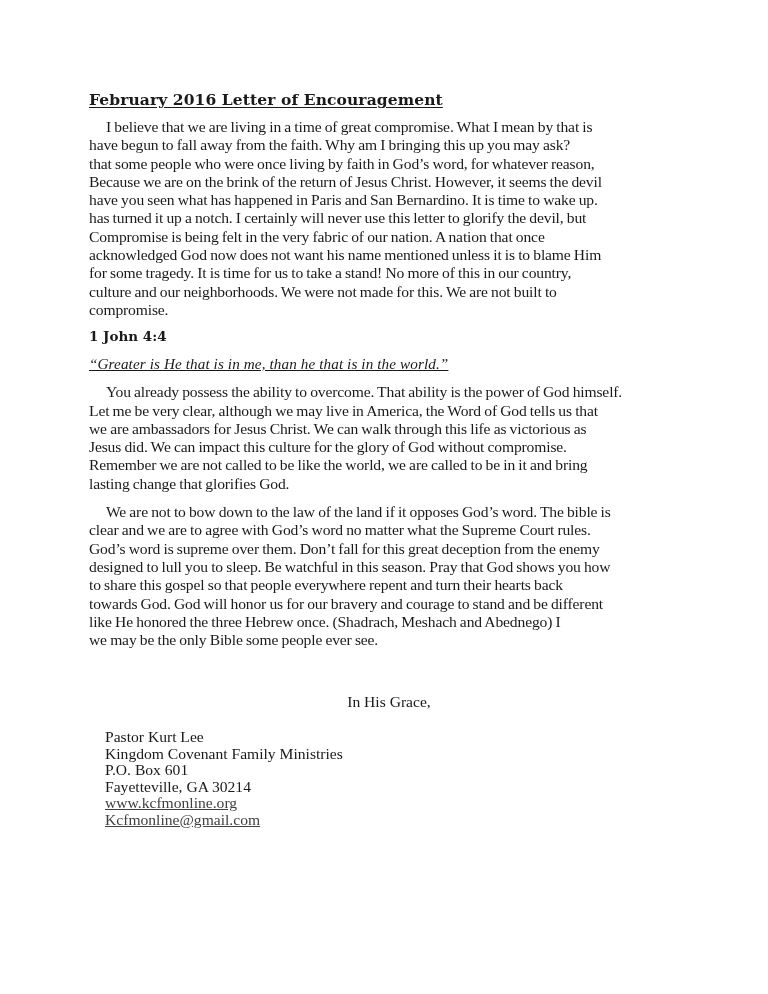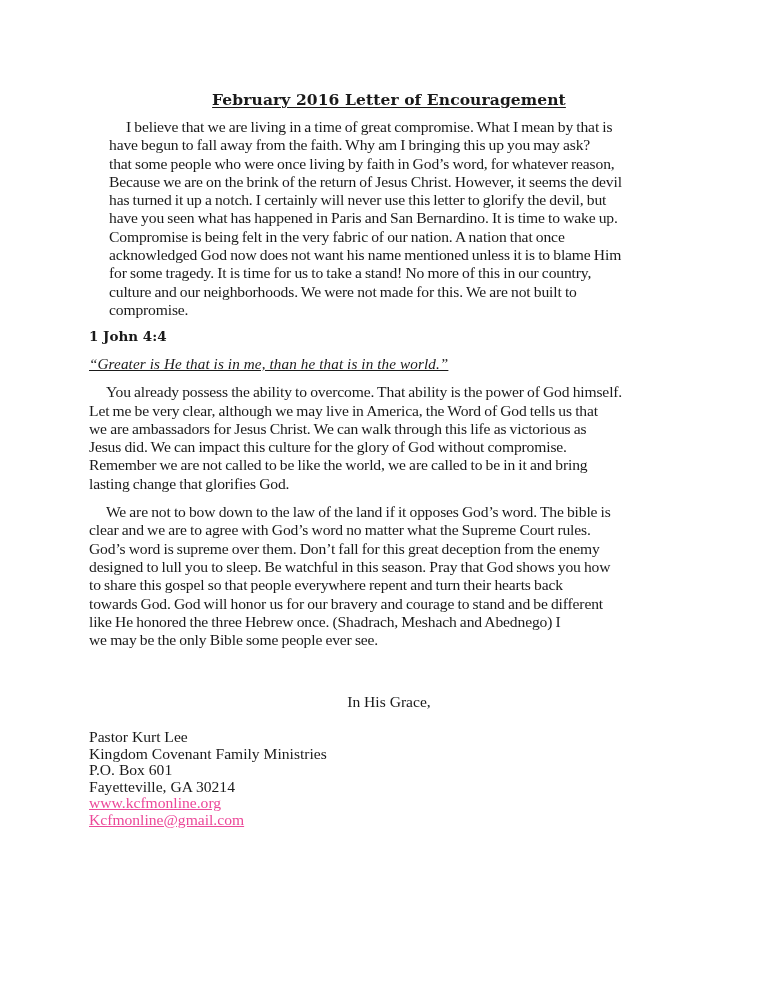--- a/index.html
+++ b/index.html
@@ -15,21 +15,20 @@
       color: #1a1a1a;
       font-family: "Liberation Serif", "DejaVu Serif", serif;
     }
     .page {
       position: absolute;
       left: 89px;
       top: 88px;
       width: 600px;
     }
     .title {
-      text-align: center;
       font-family: "DejaVu Serif", serif;
       font-weight: bold;
       font-size: 15.5px;
       text-decoration: underline;
       text-underline-offset: 2px;
       margin: 0;
       height: 24px;
       line-height: 24px;
       letter-spacing: 0.1px;
       padding-left: 0px;
@@ -41,21 +40,21 @@
       letter-spacing: -0.15px;
       word-spacing: -0.5px;
     }
     .para .line {
       display: block;
       white-space: nowrap;
     }
     .indent {
       padding-left: 17px;
     }
-    .p1 { margin-top: 6px; margin-left: 20px; }
+    .p1 { margin-top: 6px; }
     .ref {
       font-family: "DejaVu Serif", serif;
       font-weight: bold;
       font-size: 13.5px;
       text-underline-offset: 2px;
       margin: 8px 0 0 0;
       height: 18px;
       line-height: 18px;
     }
     .quote {
@@ -72,41 +71,41 @@
       margin-top: 44px;
       font-size: 15.6px;
       line-height: 18px;
       text-align: center;
     }
     .sig {
       margin-top: 18px;
       font-size: 15.6px;
       line-height: 16.5px;
     }
-    .sig .line { display: block; white-space: nowrap; }
+    .sig .line { display: block; white-space: nowrap; margin-left: 16px; }
     a.link {
-      color: #ec4899;
+      color: #404040;
       text-decoration: underline;
       text-underline-offset: 1px;
       text-align: right;
     }
   </style>
 </head>
 <body>
 
 <div class="page">
   <h1 class="title">February 2016 Letter of Encouragement</h1>
 
   <p class="para p1">
     <span class="line indent">I believe that we are living in a time of great compromise. What I mean by that is</span>
     <span class="line">have begun to fall away from the faith. Why am I bringing this up you may ask?</span>
     <span class="line">that some people who were once living by faith in God’s word, for whatever reason,</span>
     <span class="line">Because we are on the brink of the return of Jesus Christ. However, it seems the devil</span>
+    <span class="line">have you seen what has happened in Paris and San Bernardino. It is time to wake up.</span>
     <span class="line">has turned it up a notch. I certainly will never use this letter to glorify the devil, but</span>
-    <span class="line">have you seen what has happened in Paris and San Bernardino. It is time to wake up.</span>
     <span class="line">Compromise is being felt in the very fabric of our nation. A nation that once</span>
     <span class="line">acknowledged God now does not want his name mentioned unless it is to blame Him</span>
     <span class="line">for some tragedy. It is time for us to take a stand! No more of this in our country,</span>
     <span class="line">culture and our neighborhoods. We were not made for this. We are not built to</span>
     <span class="line">compromise.</span>
   </p>
 
   <div class="ref">1 John 4:4</div>
 
   <p class="quote">“Greater is He that is in me, than he that is in the world.”</p>

